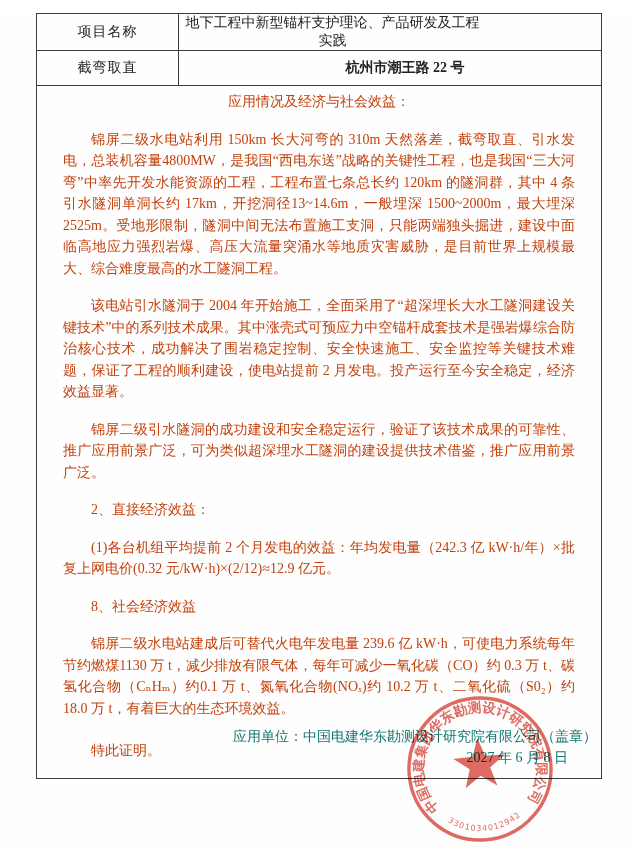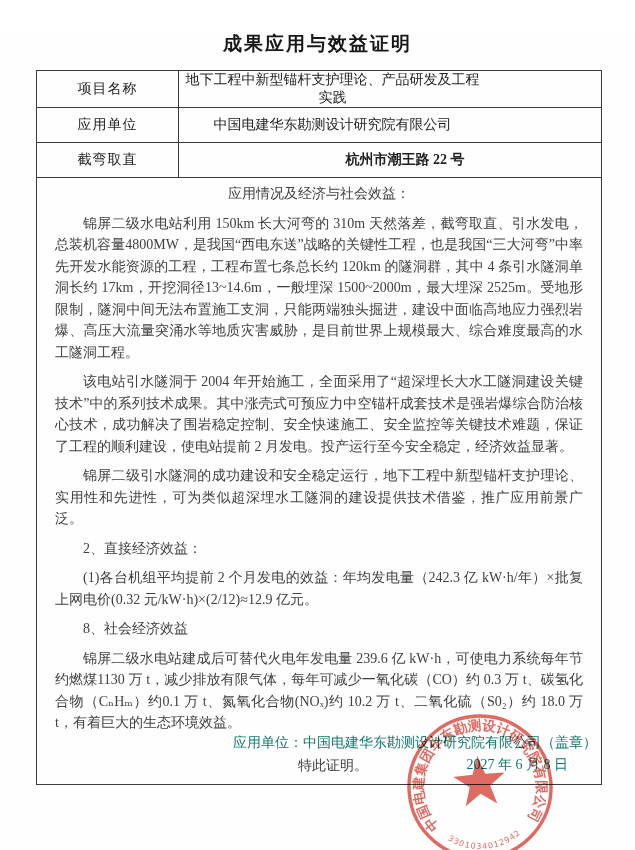--- a/index.html
+++ b/index.html
@@ -42,24 +42,24 @@
   td.val-right { padding-left: 30px; }
   td.bold-val { font-weight: bold; }
 
   td.bodycell {
     height: 561px;
     vertical-align: top;
     text-align: left;
     position: relative;
     padding: 5px 10px 0 10px;
   }
-  .bodytext { font-size: 14px; line-height: 21.5px; color: #404040; }
+  .bodytext { font-size: 14px; line-height: 21.5px; color: #c2410c; }
   .bodytext .bhead { text-indent: 0; }
-  .bodytext p { text-indent: 2em; text-align: justify; margin: 8px; }
-  .bodytext p.closing { margin-top: 21px; text-align: center; }
+  .bodytext p { text-indent: 2em; text-align: justify; margin: 16px; }
+  .bodytext p.closing { margin-top: 21px; text-align: left; }
 
   .sig {
     position: absolute;
     right: 4px;
     bottom: 9px;
     font-size: 14px;
     line-height: 21.5px;
     text-align: right;
     color: #0f766e;
   }
@@ -72,49 +72,44 @@
     mix-blend-mode: multiply;
     opacity: 0.88;
     pointer-events: none;
   }
 </style>
 </head>
 <body>
 
 <div class="page">
 
-  <h1 class="doc-title">成果应用与效益证明</h1>
 
   <table class="form">
     <colgroup>
       <col style="width:142px">
         <col style="width:94px">
         <col style="width:163px">
         <col style="width:166px">
     </colgroup>
     <tbody>
         <tr class="r">
       <td class="lab">项目名称</td>
       <td class="val-left" colspan="3">地下工程中新型锚杆支护理论、产品研发及工程实践</td>
     </tr>
     <tr class="r">
-      <td class="lab">应用单位</td>
-      <td class="val-left" colspan="3">中国电建华东勘测设计研究院有限公司</td>
-    </tr>
-    <tr class="r">
       <td class="lab">截弯取直</td>
       <td class="val-right bold-val" colspan="3">杭州市潮王路 22 号</td>
     </tr>
     <tr>
       <td class="bodycell" colspan="4">
         <div class="bodytext">
           <div class="bhead">应用情况及经济与社会效益：</div>
           <p>锦屏二级水电站利用 150km 长大河弯的 310m 天然落差，截弯取直、引水发电，总装机容量4800MW，是我国“西电东送”战略的关键性工程，也是我国“三大河弯”中率先开发水能资源的工程，工程布置七条总长约 120km 的隧洞群，其中 4 条引水隧洞单洞长约 17km，开挖洞径13~14.6m，一般埋深 1500~2000m，最大埋深 2525m。受地形限制，隧洞中间无法布置施工支洞，只能两端独头掘进，建设中面临高地应力强烈岩爆、高压大流量突涌水等地质灾害威胁，是目前世界上规模最大、综合难度最高的水工隧洞工程。</p>
           <p>该电站引水隧洞于 2004 年开始施工，全面采用了“超深埋长大水工隧洞建设关键技术”中的系列技术成果。其中涨壳式可预应力中空锚杆成套技术是强岩爆综合防治核心技术，成功解决了围岩稳定控制、安全快速施工、安全监控等关键技术难题，保证了工程的顺利建设，使电站提前 2 月发电。投产运行至今安全稳定，经济效益显著。</p>
-          <p>锦屏二级引水隧洞的成功建设和安全稳定运行，地下工程中新型锚杆支护理论、实用性和先进性，可为类似超深埋水工隧洞的建设提供技术借鉴，推广应用前景广泛。</p>
+          <p>锦屏二级引水隧洞的成功建设和安全稳定运行，验证了该技术成果的可靠性、推广应用前景广泛，可为类似超深埋水工隧洞的建设提供技术借鉴，推广应用前景广泛。</p>
           <p>2、直接经济效益：</p>
           <p>(1)各台机组平均提前 2 个月发电的效益：年均发电量（242.3 亿 kW·h/年）×批复上网电价(0.32 元/kW·h)×(2/12)≈12.9 亿元。</p>
           <p>8、社会经济效益</p>
           <p>锦屏二级水电站建成后可替代火电年发电量 239.6 亿 kW·h，可使电力系统每年节约燃煤1130 万 t，减少排放有限气体，每年可减少一氧化碳（CO）约 0.3 万 t、碳氢化合物（CₙHₘ）约0.1 万 t、氮氧化合物(NOₓ)约 10.2 万 t、二氧化硫（S0₂）约 18.0 万 t，有着巨大的生态环境效益。</p>
           <p class="closing">特此证明。</p>
         </div>
         <div class="sig">
           <div class="sig-unit">应用单位：中国电建华东勘测设计研究院有限公司（盖章）</div>
           <div class="sig-date">2027 年 6 月 8 日</div>
         </div>

